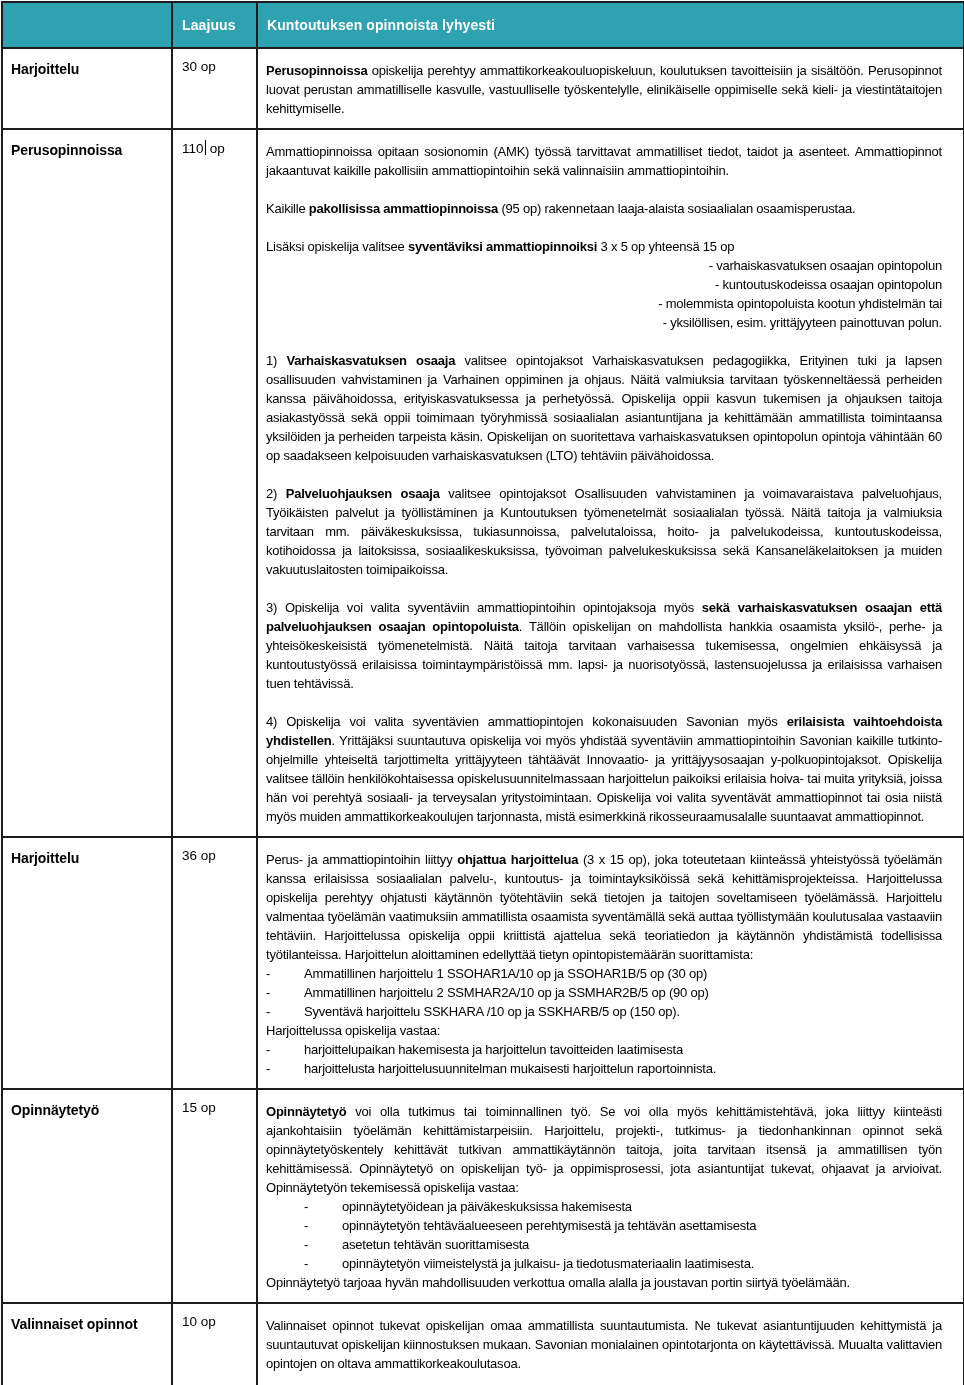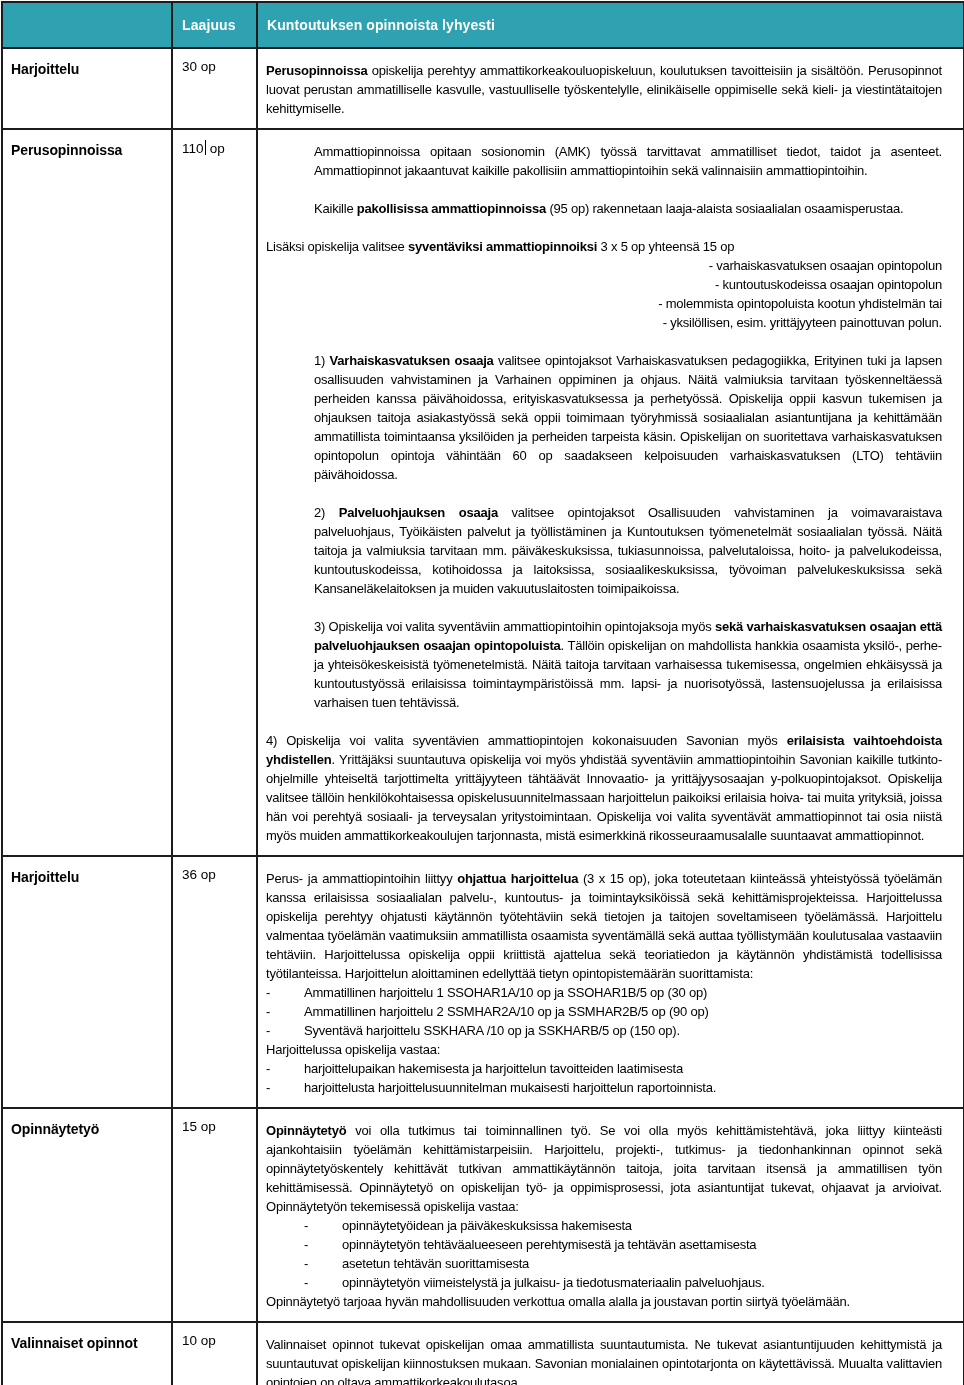--- a/index.html
+++ b/index.html
@@ -20,21 +20,21 @@
     vertical-align: middle; height: 46px;
     padding: 4px 8px 4px 9px; letter-spacing: 0.1px;
   }
   td.cell-label  { font-weight: bold; font-size: 14px; padding: 12px 6px 8px 8px; letter-spacing: -0.1px; }
   td.cell-credits{ font-size: 13.5px; padding: 10px 4px 8px 9px; }
   td.cell-desc   {
     font-size: 13px; line-height: 19px; letter-spacing: -0.22px;
     padding: 12px 21px 10px 8px; text-align: justify;
   }
   .para { margin: 0; }
-  .gap  { margin-bottom: 19px; margin-left: 48px; }
+  .gap  { margin-bottom: 19px; }
   .b    { font-weight: bold; }
   .list .line { text-align: right; }
   .li { display: flex; text-align: left; }
   .li .dash { flex: 0 0 38px; }
   .lv2 .li { padding-left: 38px; }
   .caret {
     display: inline-block; width: 1.5px; height: 15px;
     background: #000; vertical-align: -2px; margin-left: 1px;
   }
   tr.row-perusopinnot  td { height: 78px; }
@@ -131,21 +131,21 @@
             <div class="li">
               <span class="dash">-</span>
               <span class="txt">opinnäytetyön tehtäväalueeseen perehtymisestä ja tehtävän asettamisesta</span>
             </div>
             <div class="li">
               <span class="dash">-</span>
               <span class="txt">asetetun tehtävän suorittamisesta</span>
             </div>
             <div class="li">
               <span class="dash">-</span>
-              <span class="txt">opinnäytetyön viimeistelystä ja julkaisu- ja tiedotusmateriaalin palveluohjaus.</span>
+              <span class="txt">opinnäytetyön viimeistelystä ja julkaisu- ja tiedotusmateriaalin laatimisesta.</span>
             </div>
           </div>
           <div class="para"><span>Opinnäytetyö tarjoaa hyvän mahdollisuuden verkottua omalla alalla ja joustavan portin siirtyä työelämään.</span></div>
         </td>
       </tr>
       <tr class="row row-valinnaiset">
         <td class="cell-label">Valinnaiset opinnot</td>
         <td class="cell-credits">10 op</td>
         <td class="cell-desc">
           <div class="para"><span>Valinnaiset opinnot tukevat opiskelijan omaa ammatillista suuntautumista.  Ne tukevat asiantuntijuuden kehittymistä ja suuntautuvat opiskelijan kiinnostuksen mukaan.  Savonian monialainen opintotarjonta on käytettävissä. Muualta valittavien opintojen on oltava ammattikorkeakoulutasoa.</span></div>

